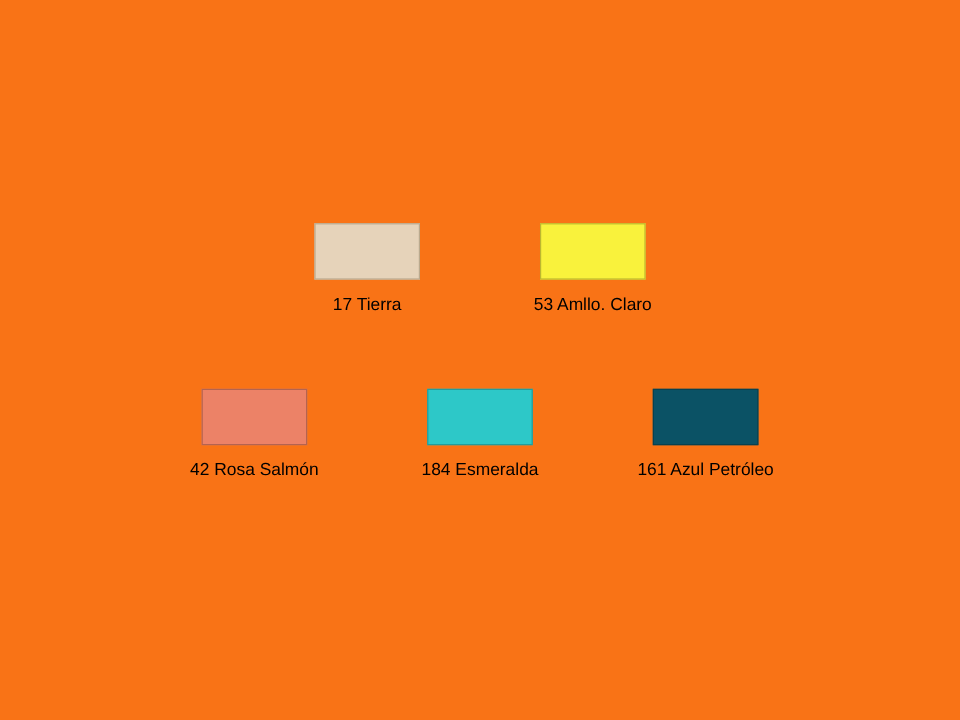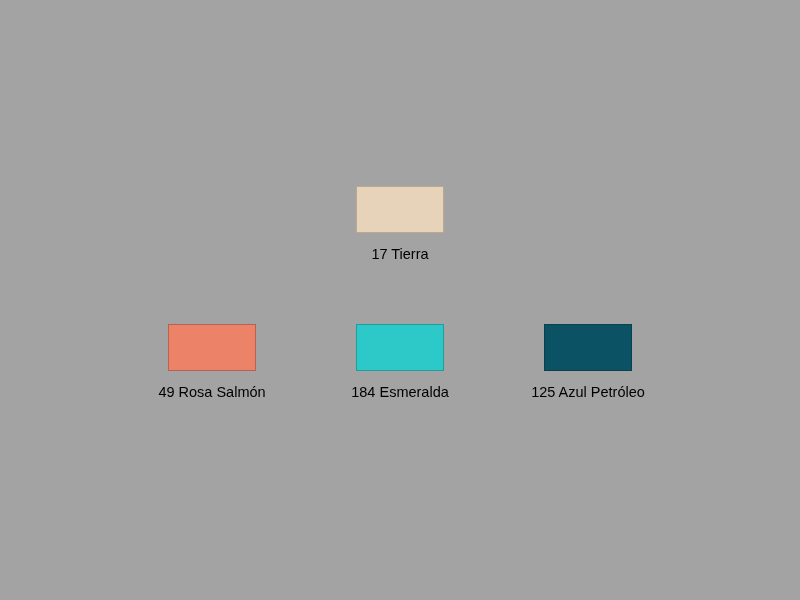--- a/index.html
+++ b/index.html
@@ -10,21 +10,21 @@
     width: 800px;
     height: 600px;
     background: #ffffff;
     font-family: "Liberation Sans", sans-serif;
     overflow: hidden;
   }
   #palette-sheet {
     position: relative;
     width: 800px;
     height: 600px;
-    background: #a3a3a3;
+    background: #f97316;
   }
   .swatch-grid {
     position: absolute;
     left: 0;
     top: 186px;
     width: 800px;
     display: flex;
     flex-direction: column;
     align-items: center;
     row-gap: 62px;
@@ -64,34 +64,38 @@
 
 <div id="palette-sheet">
   <div class="swatch-grid">
 
     <div class="swatch-row">
       <div class="swatch-cell">
         <div class="swatch-chip" style="background-color: rgb(230, 211, 186); border-color: rgb(185, 169, 142);"></div>
         <div class="swatch-label">17 Tierra</div>
       </div>
 
+      <div class="swatch-cell">
+        <div class="swatch-chip" style="background-color: rgb(249, 242, 60); border-color: rgb(188, 183, 47);"></div>
+        <div class="swatch-label">53 Amllo. Claro</div>
+      </div>
 
     </div>
 
     <div class="swatch-row">
       <div class="swatch-cell">
         <div class="swatch-chip" style="background-color: rgb(236, 130, 103); border-color: rgb(180, 99, 80);"></div>
-        <div class="swatch-label">49 Rosa Salmón</div>
+        <div class="swatch-label">42 Rosa Salmón</div>
       </div>
 
       <div class="swatch-cell">
         <div class="swatch-chip" style="background-color: rgb(45, 200, 200); border-color: rgb(35, 156, 156);"></div>
         <div class="swatch-label">184 Esmeralda</div>
       </div>
 
       <div class="swatch-cell">
         <div class="swatch-chip" style="background-color: rgb(11, 82, 101); border-color: rgb(9, 65, 79);"></div>
-        <div class="swatch-label">125 Azul Petróleo</div>
+        <div class="swatch-label">161 Azul Petróleo</div>
       </div>
     </div>
 
   </div>
 </div>
 
 </body></html>

